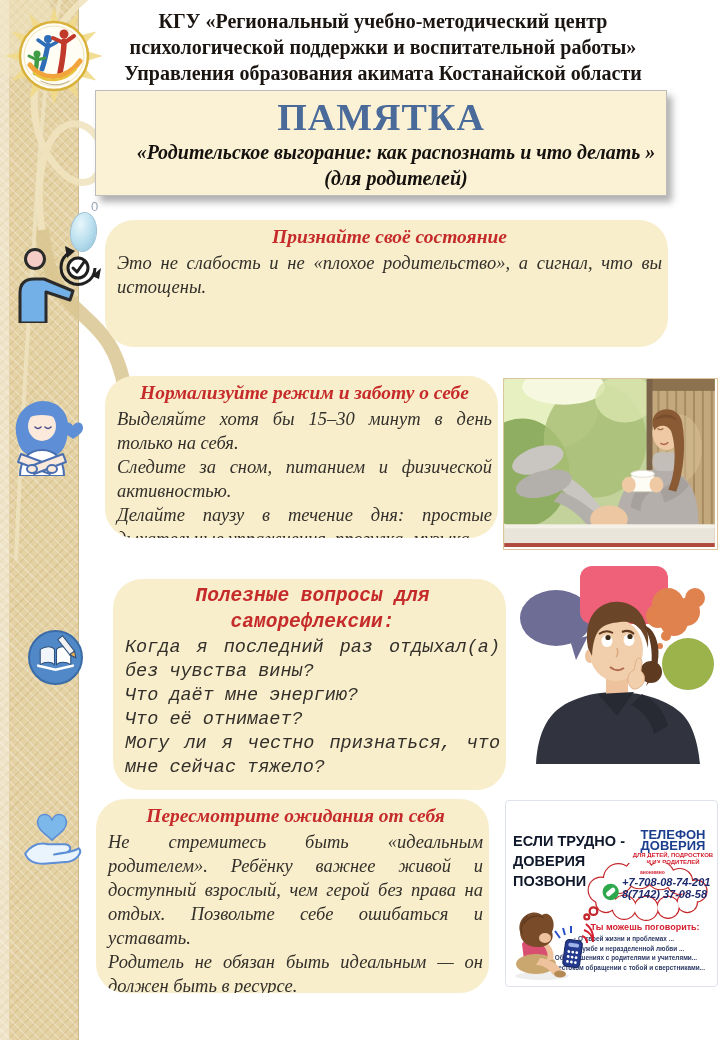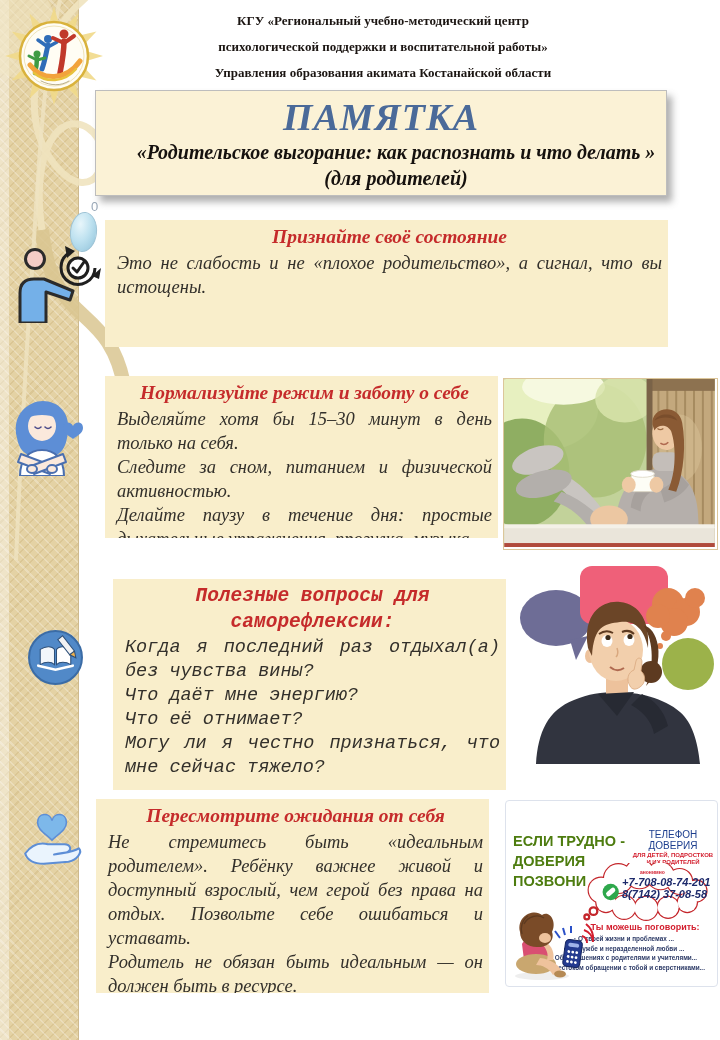--- a/index.html
+++ b/index.html
@@ -19,54 +19,54 @@
   .logo{position:absolute;left:4px;top:0;width:100px;height:112px;}
 
   .drop{position:absolute;left:70px;top:212px;width:25px;height:38px;border-radius:50%;
     background:radial-gradient(ellipse at 35% 30%, #e8f6fb 0%, #bfe2f0 45%, #8fc2da 100%);
     border:1px solid #9fc4d6;transform:rotate(6deg);}
   .zero{position:absolute;left:91px;top:199px;font-family:"Liberation Sans",sans-serif;
     font-size:13px;color:#9aa8b8;}
 
   
   .org-header{position:absolute;left:95px;top:8px;width:576px;text-align:center;
-    font-weight:bold;font-size:13px;line-height:26px;color:#1b1512;}
+    font-weight:bold;font-size:20px;line-height:26px;color:#1b1512;}
 
   .title-box{position:absolute;left:95px;top:90px;width:572px;height:106px;
     background:#fbf2d6;border:1px solid #bdbdbd;box-shadow:5px 6px 7px rgba(80,80,80,.45);
     text-align:center;box-sizing:border-box;padding-top:4px;}
-  .memo-title{margin:0;font-size:38px;line-height:44px;font-style:italic;font-weight:bold;
+  .memo-title{margin:0;font-size:38px;line-height:44px;font-weight:bold;
     color:#4a6a99;letter-spacing:1px;}
   .memo-sub{font-size:20px;line-height:26px;font-weight:bold;font-style:italic;color:#15110e;padding-left:30px;}
 
   
-  .sec{position:absolute;background:#f9eecb;box-sizing:border-box;padding:4px 6px 0 12px;overflow:hidden;}
+  .sec{position:absolute;background:#f9eecb;box-sizing:border-box;padding:4px 6px 0 12px;overflow:hidden;border-radius:29px;}
   .sec h2{margin:0 0 1px 0;text-align:center;font-size:19.5px;line-height:26px;
     font-style:italic;font-weight:bold;color:#c52b2b;}
   .sec p{margin:0;font-size:18.5px;line-height:24px;font-style:italic;color:#33302b;
     text-align:justify;text-align-last:left;}
   #sec1{left:105px;top:220px;width:563px;height:127px;}
   #sec2{left:105px;top:376px;width:393px;height:162px;}
   #sec3{left:113px;top:579px;width:393px;height:211px;font-family:Liberation Mono, monospace;}
   #sec4{left:96px;top:799px;width:393px;height:194px;}
 
   
   .photo-relax{position:absolute;left:503px;top:378px;width:213px;height:170px;
     border:1px solid #dcc69a;}
   .photo-relax svg{display:block;}
   .img-think{position:absolute;left:518px;top:563px;width:198px;height:202px;}
 
   
   .poster{position:absolute;left:505px;top:800px;width:213px;height:187px;background:#fff;
     border:1px solid #dde2ec;border-radius:4px;box-sizing:border-box;overflow:hidden;
     font-family:"Liberation Sans",sans-serif;}
-  .hl-title{position:absolute;left:7px;top:30px;width:125px;color:#4d7c0f;
+  .hl-title{position:absolute;left:7px;top:30px;width:125px;color:#0f172a;
     font-weight:bold;font-size:14.5px;line-height:20px;}
   .hl-right{position:absolute;right:3px;top:28px;width:82px;text-align:center;}
-  .hl-right-title{color:#1c3e8e;font-weight:normal;font-size:10px;line-height:11px;}
+  .hl-right-title{color:#1c3e8e;font-weight:bold;font-size:13px;line-height:11px;}
   .hl-right-sub{color:#d31f2f;font-weight:bold;font-size:6px;line-height:7px;margin-top:1px;}
   .hl-cloud{position:absolute;left:76px;top:62px;width:134px;height:58px;}
   .hl-cloud svg{position:absolute;left:0;top:0;}
   .hl-anon{position:absolute;left:58px;top:6px;font-size:5px;font-weight:bold;color:#d31f2f;}
   .hl-ph{position:absolute;left:40px;top:13px;width:92px;color:#1d2a6b;font-weight:bold;
     font-size:11px;line-height:12px;font-style:italic;}
   .hl-talk{position:absolute;left:66px;top:121px;width:146px;text-align:center;
     color:#d31f2f;font-weight:bold;font-size:9px;}
   .hl-topics{position:absolute;left:26px;top:133px;width:184px;text-align:center;
     color:#2c3a66;font-weight:bold;font-size:6.4px;line-height:9.5px;}

